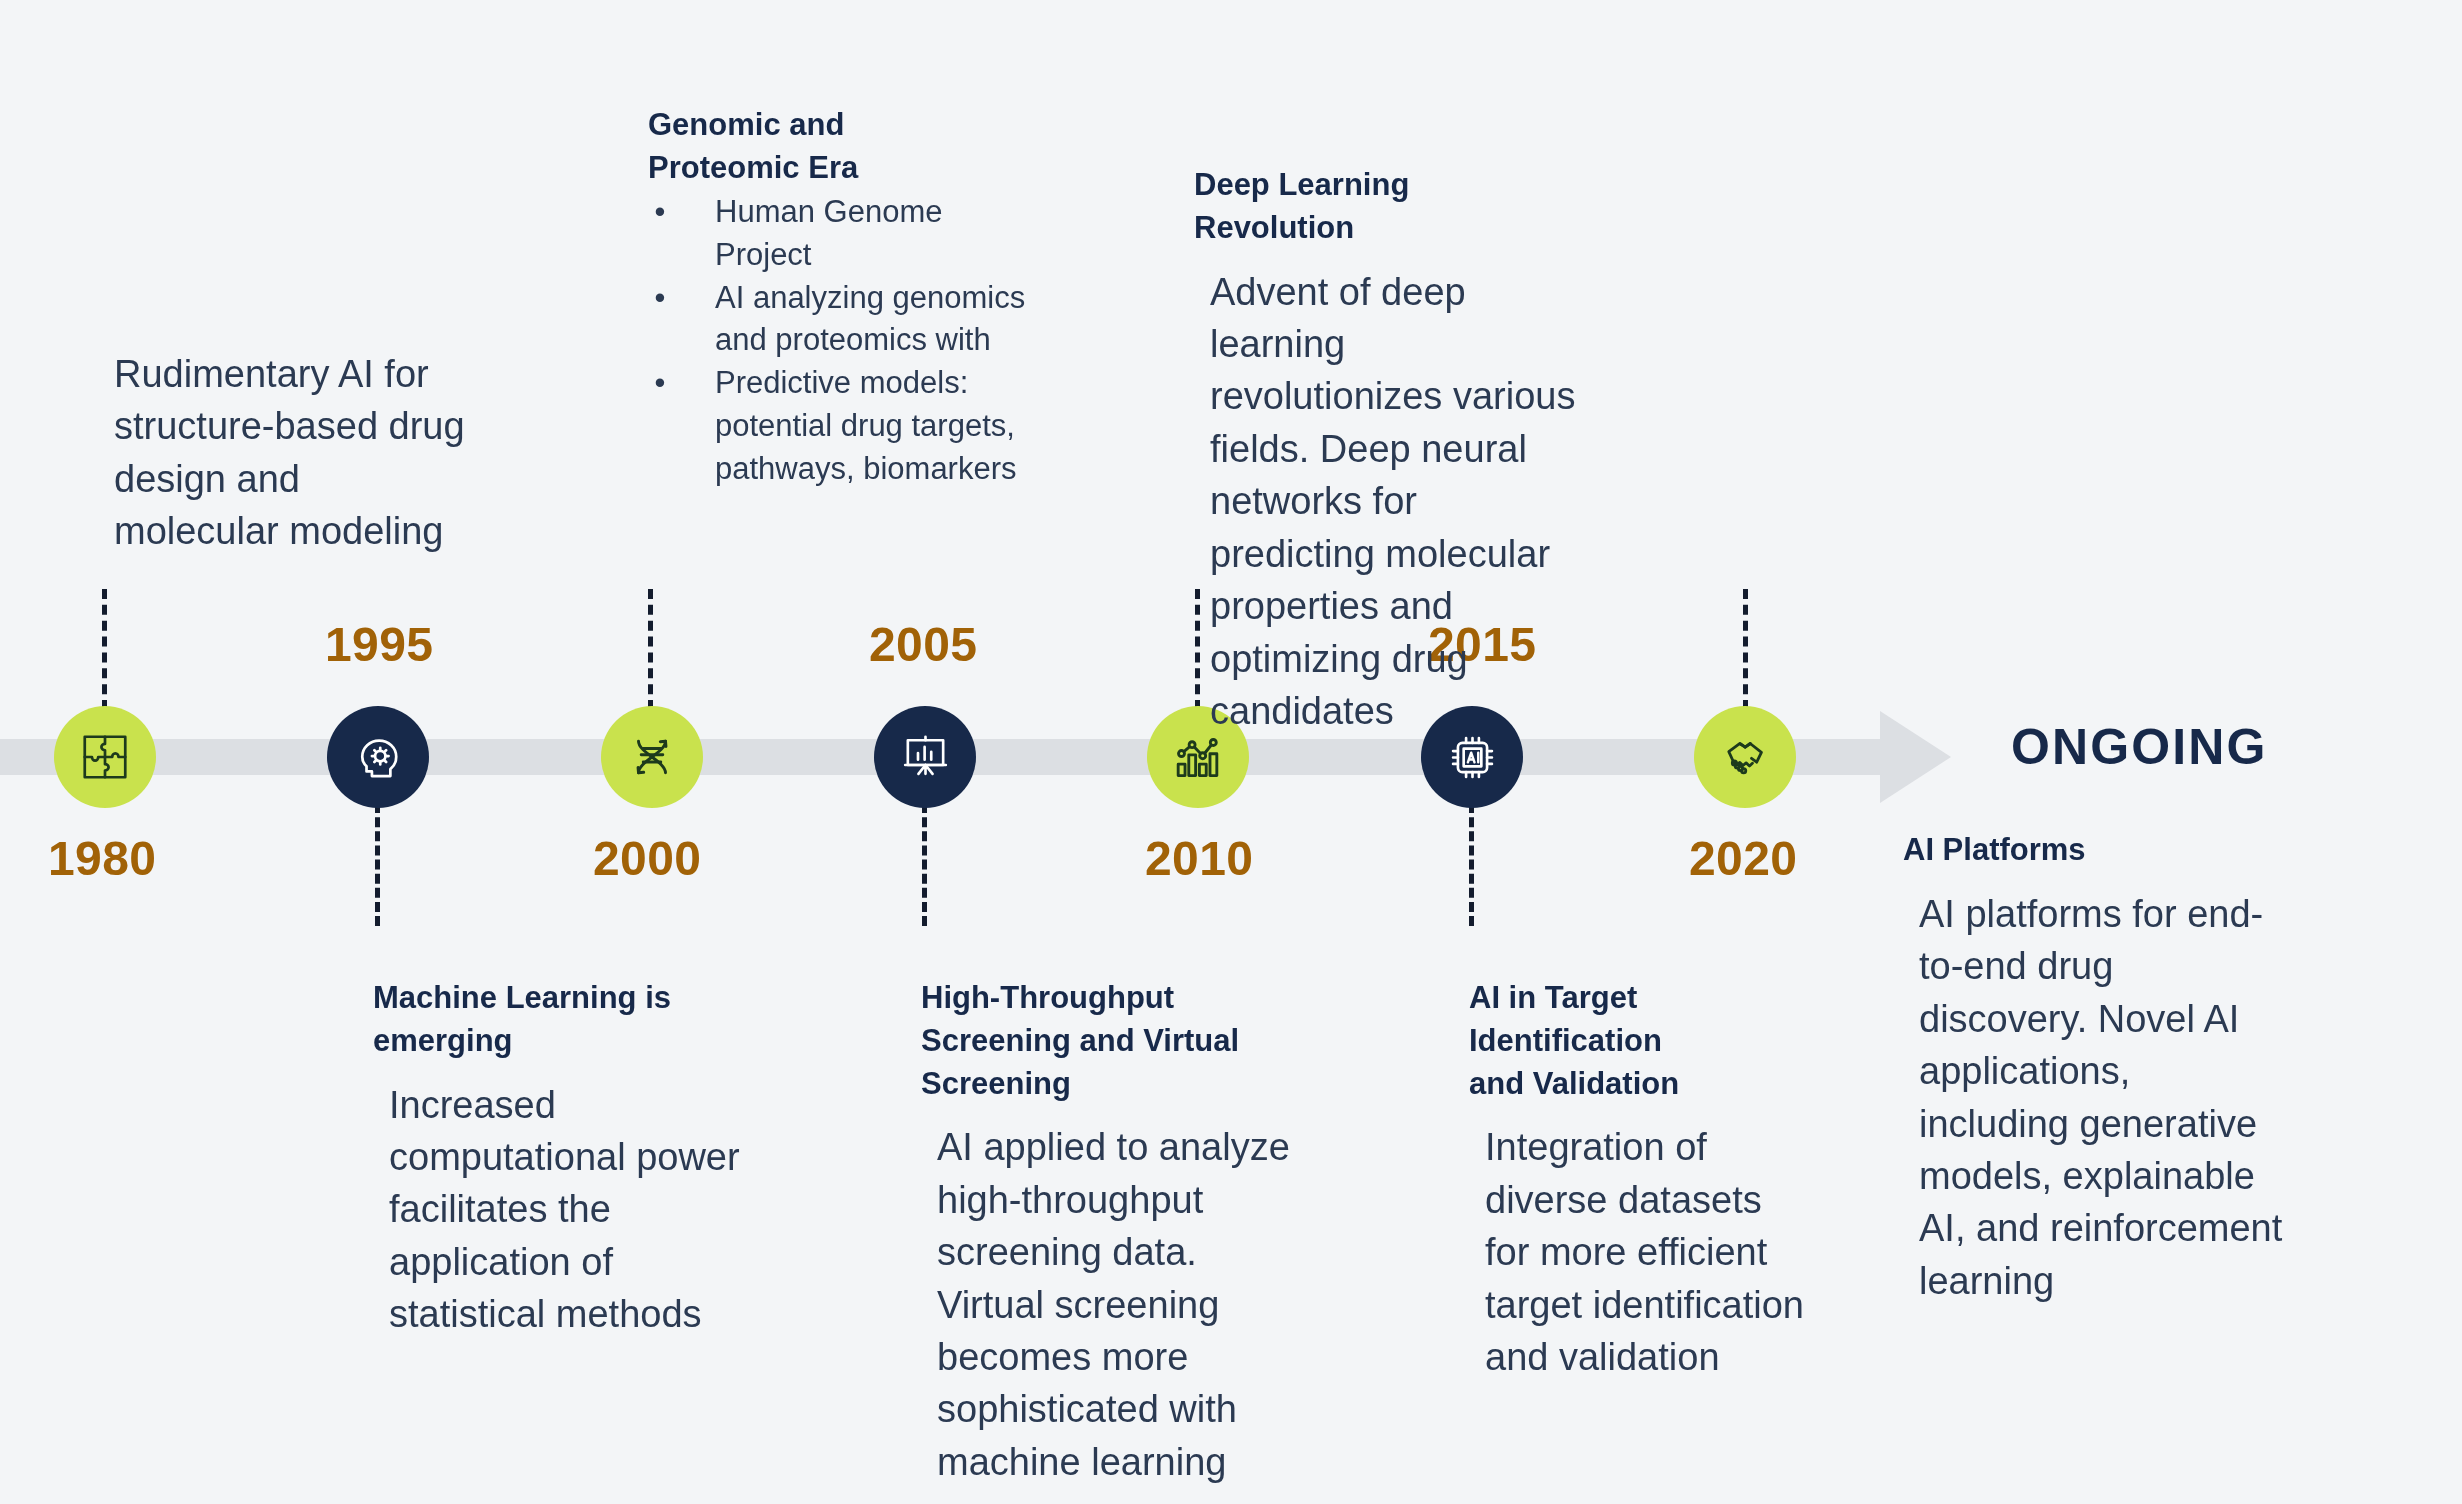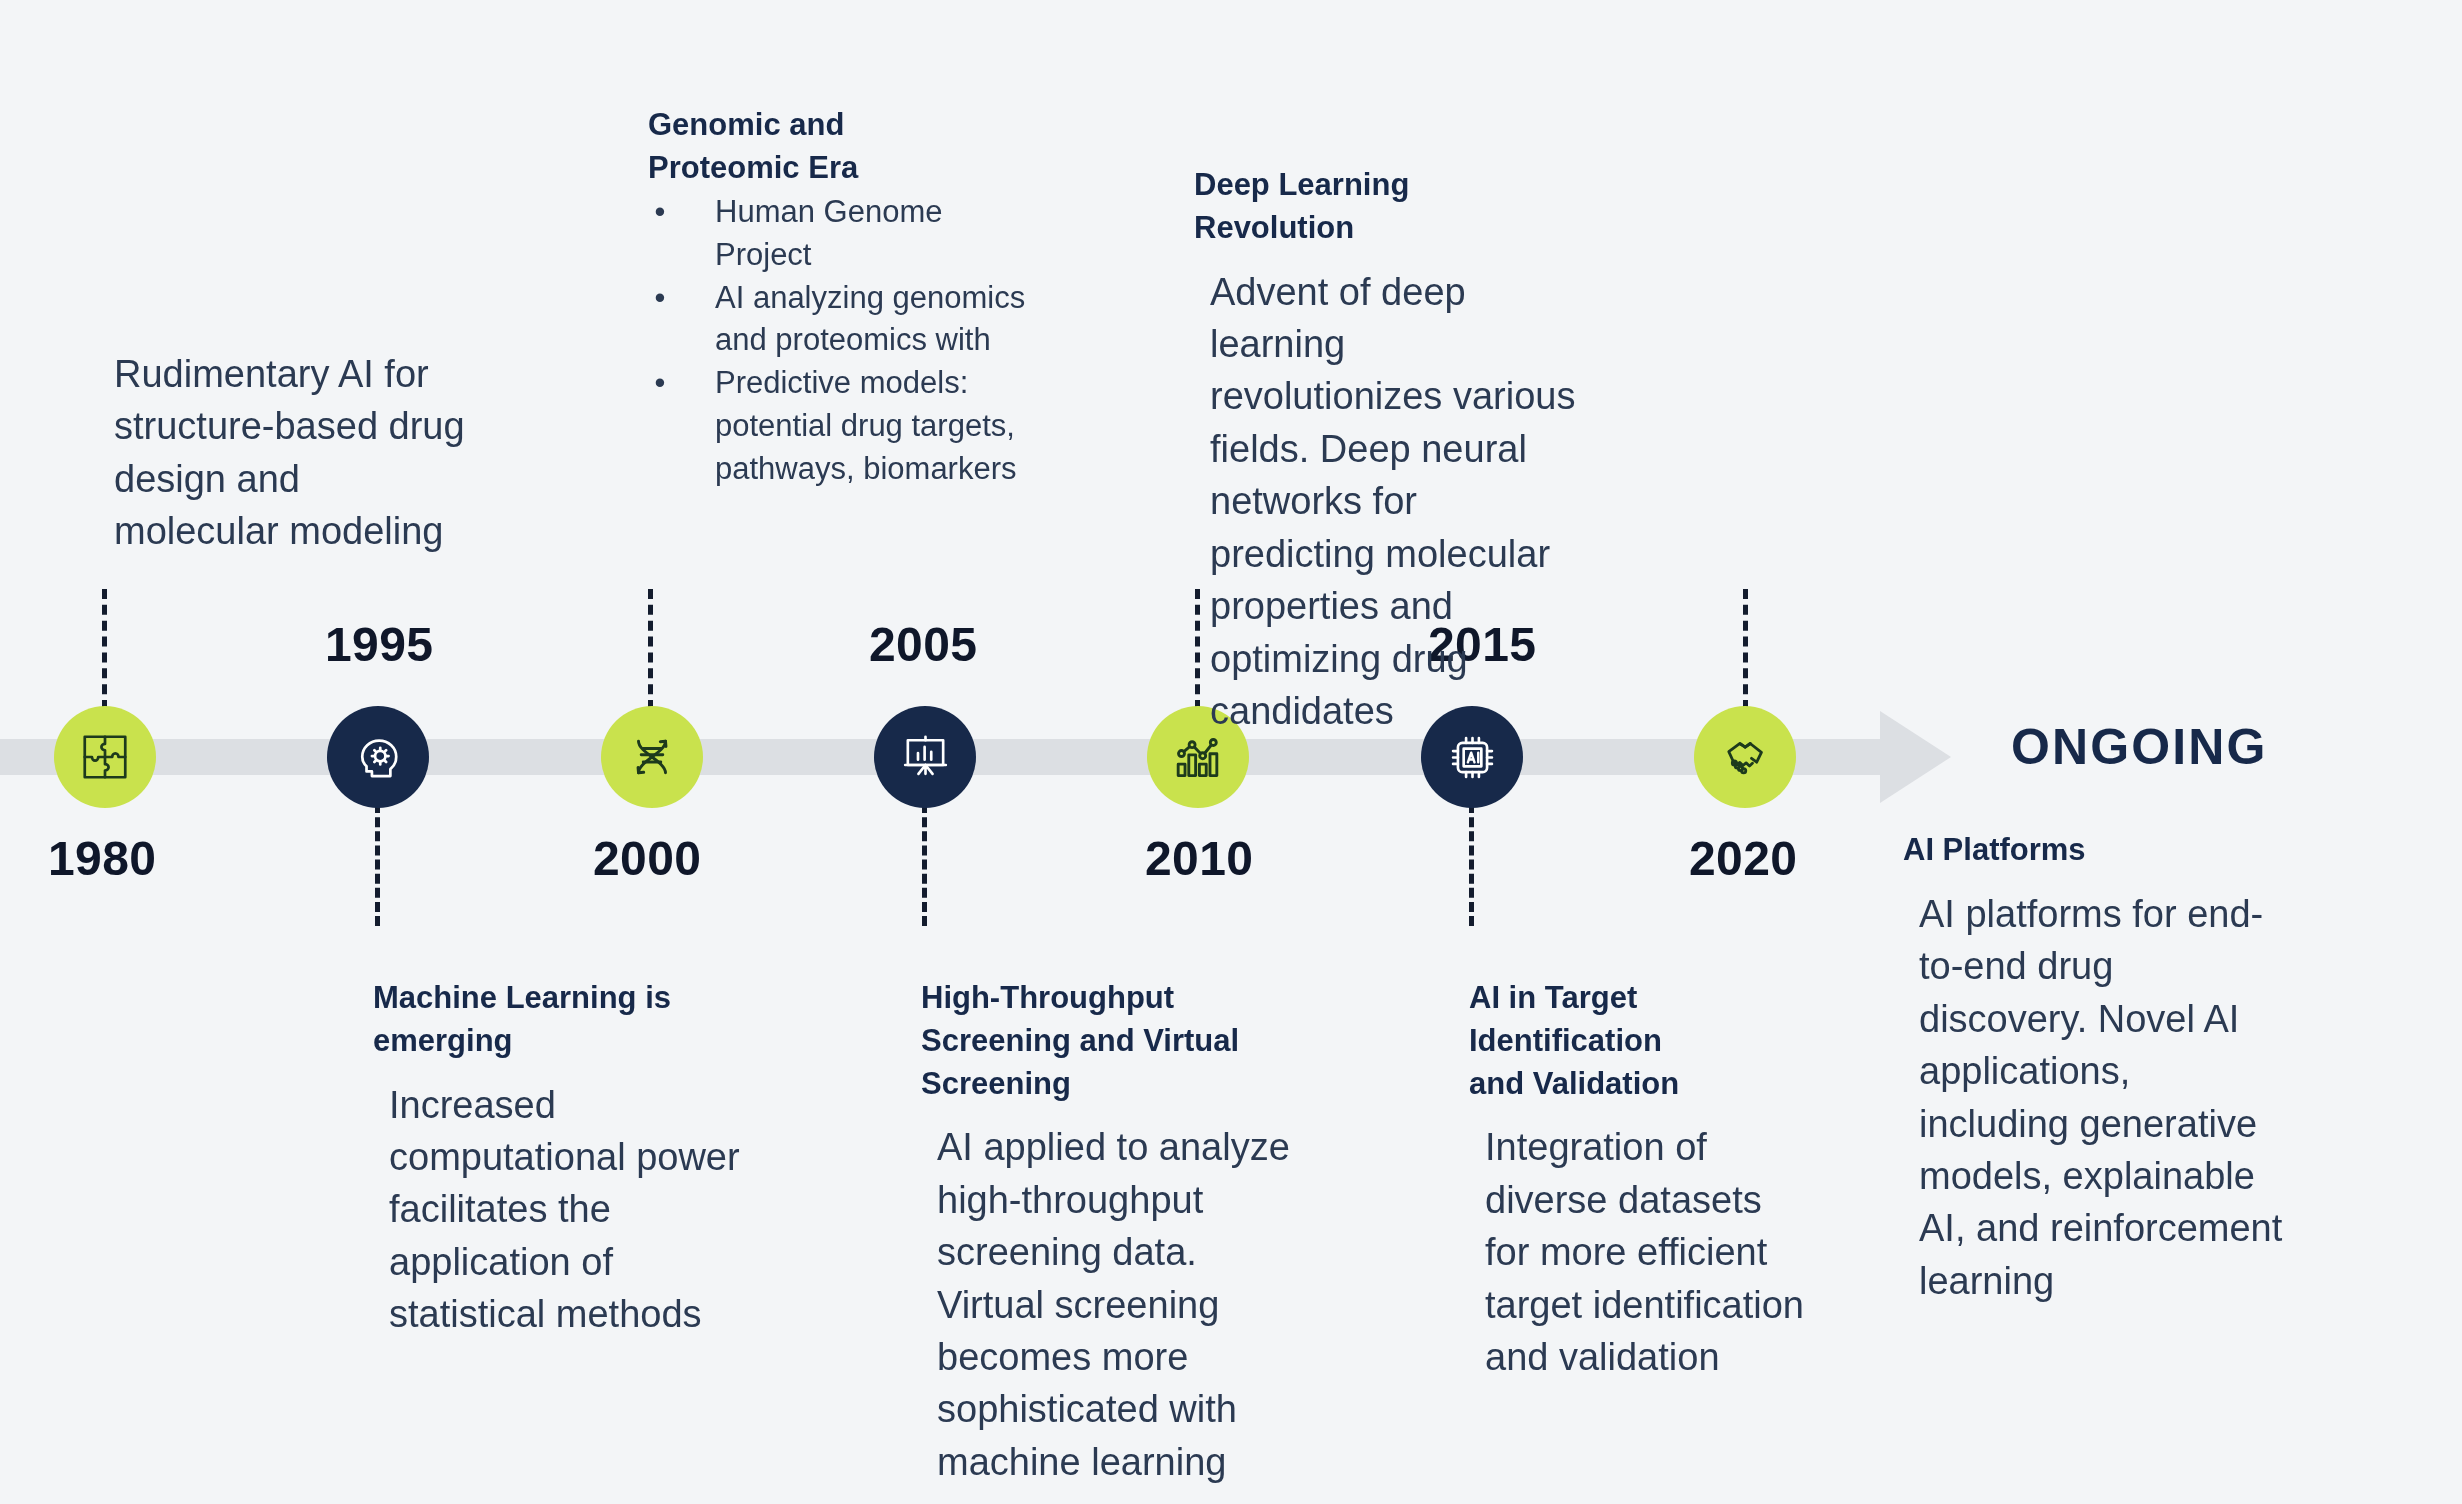--- a/index.html
+++ b/index.html
@@ -61,21 +61,21 @@
   
   .connector {
     position: absolute;
     width: 0;
     border-left: 5.7px dashed #131c2e;
   }
 
   
   .year {
     position: absolute;
-    color: #0f172a;
+    color: #a16207;
     font-size: 48px;
     font-weight: 700;
     letter-spacing: 0.4px;
     white-space: nowrap;
   }
 
   
   .block {
     position: absolute;
   }

